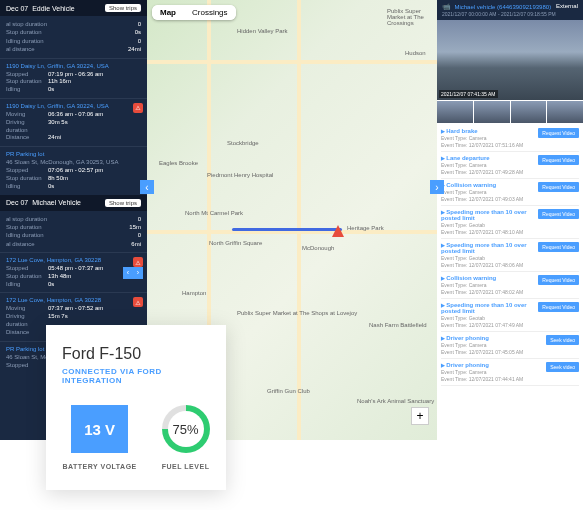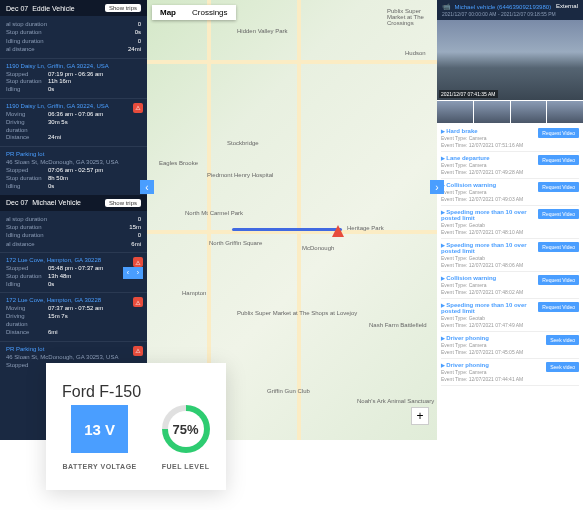--- a/index.html
+++ b/index.html
@@ -17,21 +17,21 @@
 .stat-val{color:#fff}
 .trip-item{padding:4px 6px;border-top:1px solid #2a3952;position:relative}
 .trip-loc{color:#4a9eff;font-size:6px;margin-bottom:2px}
 .trip-detail{display:flex;font-size:6px;line-height:1.3}
 .trip-label{color:#8a9bb5;width:42px}
 .trip-val{color:#fff}
 .alert-badge{position:absolute;right:4px;top:4px;width:10px;height:10px;background:#e74c3c;border-radius:2px;display:flex;align-items:center;justify-content:center}
 .alert-badge::before{content:'⚠';font-size:6px;color:#fff}
 .nav-arrows{position:absolute;right:4px;top:50%;transform:translateY(-50%);display:flex}
 .nav-arrow{width:10px;height:12px;background:#4a9eff;color:#fff;display:flex;align-items:center;justify-content:center;font-size:7px;cursor:pointer}
-.map-controls{position:absolute;top:5px;left:5px;display:flex;background:#fff;border-radius:0;box-shadow:0 1px 3px rgba(0,0,0,0.3);overflow:hidden}
+.map-controls{position:absolute;top:5px;left:5px;display:flex;background:#fff;border-radius:6px;box-shadow:0 1px 3px rgba(0,0,0,0.3);overflow:hidden}
 .map-btn{padding:3px 8px;font-size:8px;border:none;background:#fff;cursor:pointer}
 .map-btn.active{font-weight:bold}
 .map-bg{width:100%;height:100%;background:linear-gradient(135deg,#d4e8c8 0%,#e8f0e0 30%,#f0f4e8 60%,#e0ecd8 100%);position:relative}
 .map-label{position:absolute;font-size:6px;color:#666}
 .route-line{position:absolute;top:228px;left:85px;width:110px;height:3px;background:#4169e1;border-radius:2px}
 .route-marker{position:absolute;width:12px;height:12px;background:#e74c3c;clip-path:polygon(50% 0%,100% 100%,0% 100%);top:225px;left:185px}
 .map-arrow{position:absolute;top:180px;width:14px;height:14px;background:#4a9eff;color:#fff;display:flex;align-items:center;justify-content:center;font-size:10px;cursor:pointer}
 .map-arrow.left{left:-7px}
 .map-arrow.right{right:-7px}
 .map-plus{position:absolute;bottom:15px;right:8px;width:18px;height:18px;background:#fff;border:1px solid #ccc;display:flex;align-items:center;justify-content:center;font-size:12px;cursor:pointer}
@@ -51,21 +51,21 @@
 .event-meta{font-size:5px;color:#999;line-height:1.3}
 .event-btn{background:#4a9eff;color:#fff;border:none;padding:2px 4px;font-size:5px;border-radius:1px;white-space:nowrap}
 .ford-card{position:absolute;bottom:20px;left:46px;width:180px;background:#fff;box-shadow:0 4px 20px rgba(0,0,0,0.15);padding:20px 16px;z-index:10}
 .ford-title{font-size:16px;color:#333;margin-bottom:4px}
 .ford-subtitle{font-size:8px;color:#4a9eff;font-weight:bold;letter-spacing:0.5px;margin-bottom:20px}
 .gauges{display:flex;gap:24px;justify-content:space-around}
 .gauge{display:flex;flex-direction:column;align-items:center}
 .battery-box{width:57px;height:48px;background:#4a9eff;color:#fff;display:flex;align-items:center;justify-content:center;font-size:15px;font-weight:bold}
 .fuel-ring{width:48px;height:48px;border-radius:50%;background:conic-gradient(#2ecc71 0% 75%,#e0e0e0 75% 100%);display:flex;align-items:center;justify-content:center;position:relative}
 .fuel-ring::before{content:'';position:absolute;width:36px;height:36px;background:#fff;border-radius:50%}
-.fuel-val{position:relative;z-index:1;font-size:13px;font-weight:bold;color:#333}
+.fuel-val{position:relative;z-index:1;font-size:13px;font-weight:normal;color:#333}
 .gauge-label{font-size:7px;color:#666;margin-top:10px;text-align:center;letter-spacing:0.5px;font-weight:bold}
 .road{position:absolute;background:#fbecc4;height:4px}
 .road.v{width:4px;height:auto}
 </style>
 </head>
 <body>
 
 <div class="container">
   <div class="left-panel">
     <div class="trip-header">
@@ -333,20 +333,21 @@
             <div class="event-meta">Event Time: 12/07/2021 07:44:41 AM</div>
           </div>
           <button class="event-btn">Seek video</button>
         </div>
       </div>
   </div>
 </div>
 
 <div class="ford-card">
   <div class="ford-title">Ford F-150</div>
+  <div class="ford-subtitle">CONNECTED VIA FORD INTEGRATION</div>
   <div class="gauges">
     <div class="gauge">
       <div class="battery-box">13 V</div>
       <div class="gauge-label">BATTERY VOLTAGE</div>
     </div>
     <div class="gauge">
       <div class="fuel-ring">
           <span class="fuel-val">75%</span>
         </div>
       <div class="gauge-label">FUEL LEVEL</div>

